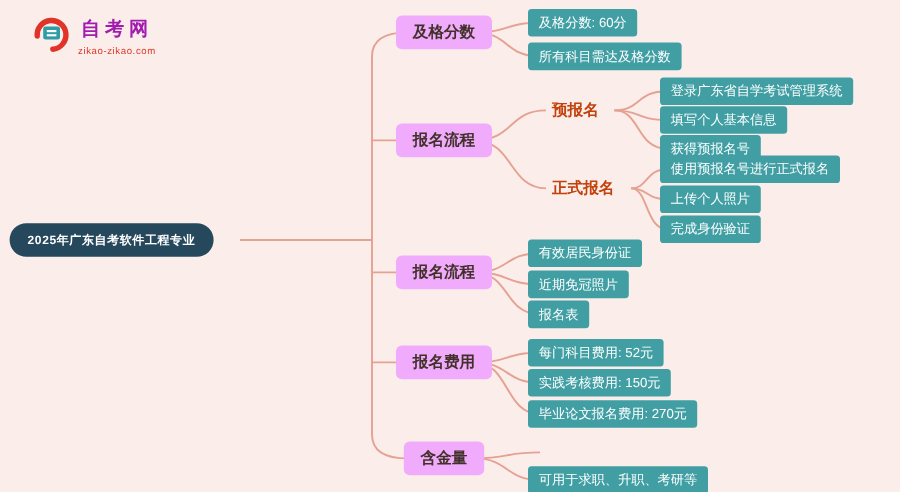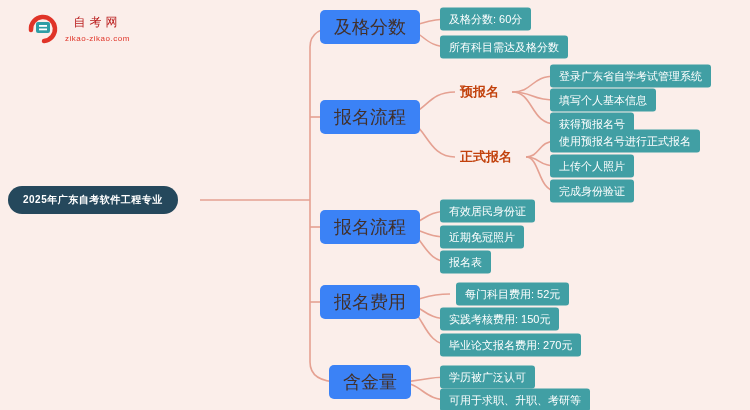--- a/index.html
+++ b/index.html
@@ -18,39 +18,39 @@
 
   .root{
     left:8px;top:200px;transform:translateY(-50%);
     background:#25485c;color:#ffffff;
     font-size:10px;font-weight:bold;
     padding:7px 15px;border-radius:17px;
     letter-spacing:.5px;
   }
   .branch{
     transform:translate(-50%,-50%);
-    background:#3b82f6;color:#42302a;
-    font-size:18px;font-weight:normal;
+    background:#f0abfc;color:#42302a;
+    font-size:13px;font-weight:bold;
     padding:5px 14px;border-radius:5px;
   }
   .sub{
     transform:translateY(-50%);
     color:#c2410c;font-size:13px;font-weight:bold;
   }
   .leaf{
     transform:translateY(-50%);
     background:#419fa4;color:#ffffff;
     font-size:11px;
     padding:4px 9px;border-radius:3px;
   }
 
   .logo{position:absolute;left:26px;top:12px;display:flex;align-items:flex-start;}
   .logo .mark{width:32px;height:32px;margin-right:7px;}
   .logo .txt{display:flex;flex-direction:column;align-items:center;padding-top:2px;}
-  .logo .title{color:#b91c1c;font-size:12px;font-weight:normal;letter-spacing:4px;}
+  .logo .title{color:#a21caf;font-size:16px;font-weight:bold;letter-spacing:4px;}
   .logo .domain{color:#e03428;font-size:8px;margin-top:3px;letter-spacing:.5px;}
 </style>
 </head>
 <body>
 
 <div class="canvas">
 
   <svg class="wires" viewBox="0 0 750 410" fill="none" stroke="#e5a192" stroke-width="1.6">
 
     <path d="M200,200 L310,200"></path>
@@ -115,21 +115,20 @@
   <div class="node leaf" style="left:550px;top:141px;">使用预报名号进行正式报名</div>
   <div class="node leaf" style="left:550px;top:166px;">上传个人照片</div>
   <div class="node leaf" style="left:550px;top:191px;">完成身份验证</div>
 
   <div class="node branch" style="left:370px;top:227px;">报名流程</div>
   <div class="node leaf" style="left:440px;top:211px;">有效居民身份证</div>
   <div class="node leaf" style="left:440px;top:237px;">近期免冠照片</div>
   <div class="node leaf" style="left:440px;top:262px;">报名表</div>
 
   <div class="node branch" style="left:370px;top:302px;">报名费用</div>
-  <div class="node leaf" style="left:456px;top:294px;">每门科目费用: 52元</div>
+  <div class="node leaf" style="left:440px;top:294px;">每门科目费用: 52元</div>
   <div class="node leaf" style="left:440px;top:319px;">实践考核费用: 150元</div>
   <div class="node leaf" style="left:440px;top:345px;">毕业论文报名费用: 270元</div>
 
   <div class="node branch" style="left:370px;top:382px;">含金量</div>
-  <div class="node leaf" style="left:440px;top:377px;">学历被广泛认可</div>
   <div class="node leaf" style="left:440px;top:400px;">可用于求职、升职、考研等</div>
 
 </div>
 
 </body></html>

